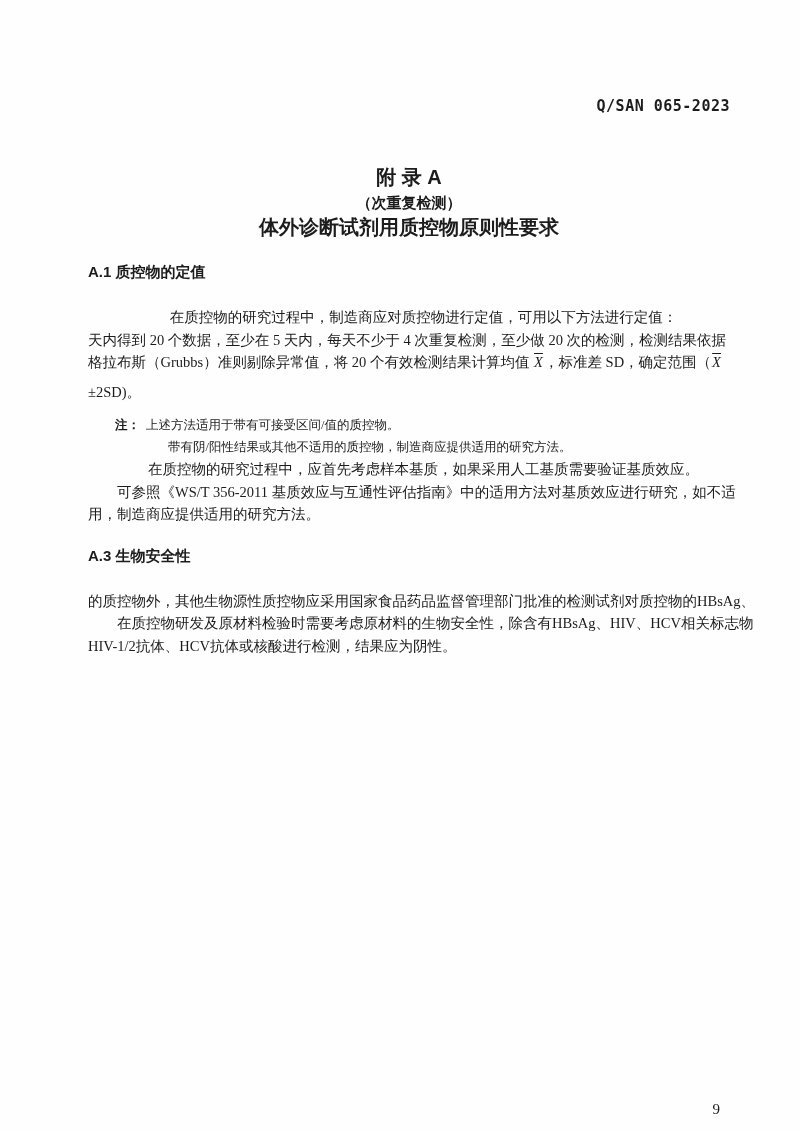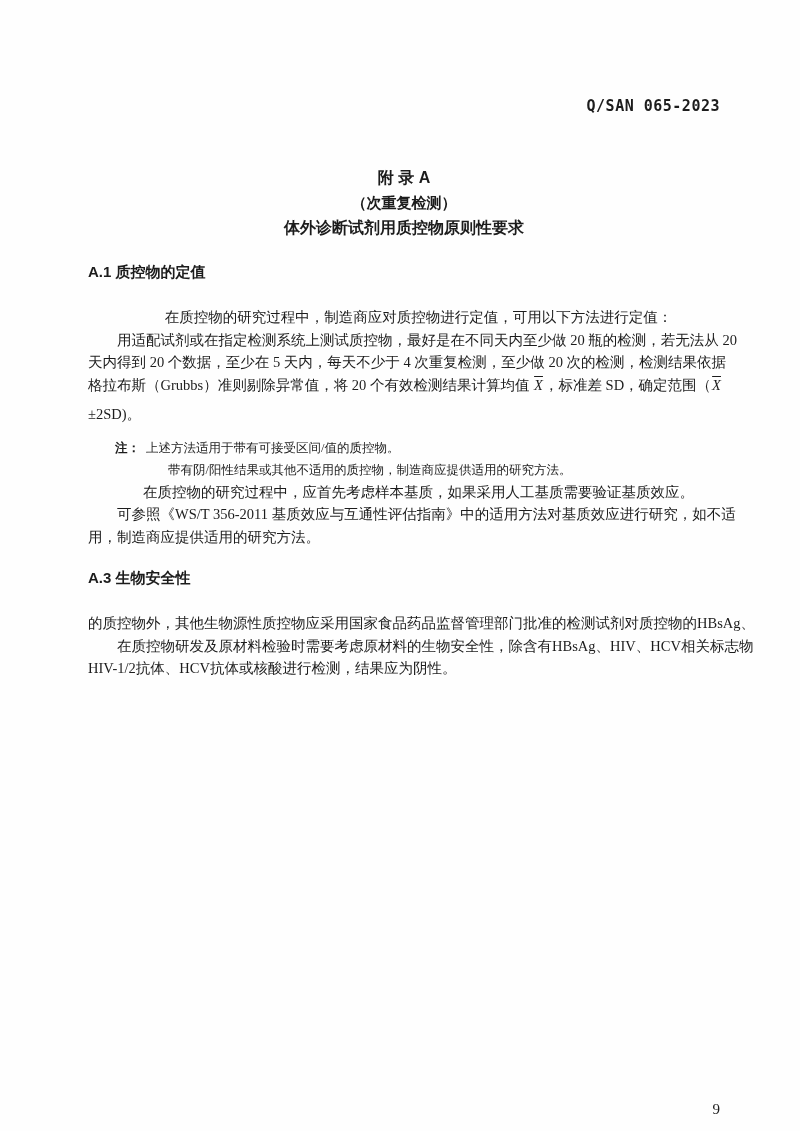--- a/index.html
+++ b/index.html
@@ -9,38 +9,38 @@
     height: 1131px;
     margin: 0 auto;
     background: #fefefe;
     color: #1c1c1c;
     font-family: "Liberation Serif", "DejaVu Serif", serif;
     overflow: hidden;
   }
   .content {
     position: absolute;
     left: 88px;
-    right: 80px;
+    right: 70px;
     top: 0;
   }
   .doc-header {
     margin-top: 97px;
     text-align: right;
     font-family: "DejaVu Sans Mono", "Liberation Mono", monospace;
     font-weight: 600;
     font-size: 15px;
     letter-spacing: 0.5px;
   }
   .title-block {
     margin-top: 50px;
     text-align: center;
     font-family: "Liberation Sans", "DejaVu Sans", sans-serif;
     font-weight: 700;
   }
-  .title-line { font-size: 16px; line-height: 25px; }
+  .title-line { font-size: 20px; line-height: 25px; }
   .title-line.sub { font-size: 15px; }
   .section-heading {
     font-family: "Liberation Sans", "DejaVu Sans", sans-serif;
     font-weight: 700;
     font-size: 15px;
     line-height: 20px;
     margin-top: 22px;
     margin-bottom: 24px;
   }
   .section-heading.gap-a2 { margin-top: 32px; }
@@ -83,21 +83,20 @@
     <div class="doc-header">Q/SAN 065-2023</div>
 
     <div class="title-block">
       <div class="title-line">附 录 A</div>
       <div class="title-line sub">（次重复检测）</div>
       <div class="title-line">体外诊断试剂用质控物原则性要求</div>
     </div>
 
     <div class="section-heading">A.1 质控物的定值</div>
     <div class="body-line indent">在质控物的研究过程中，制造商应对质控物进行定值，可用以下方法进行定值：</div>
-    <div class="body-line indent">用适配试剂或在指定检测系统上测试质控物，最好是在不同天内至少做 20 瓶的检测，若无法从 20</div>
     <div class="body-line">天内得到 20 个数据，至少在 5 天内，每天不少于 4 次重复检测，至少做 20 次的检测，检测结果依据</div>
     <div class="body-line"><span>格拉布斯（Grubbs）准则剔除异常值，将 20 个有效检测结果计算均值 </span><span class="xbar">X</span><span>，标准差 SD，确定范围（</span><span class="xbar">X</span></div>
     <div class="body-line tail-line">±2SD)。</div>
 
     <div class="note-block">
       <div class="note-row">
         <span class="note-label">注：</span>
         <span>上述方法适用于带有可接受区间/值的质控物。</span>
       </div>
       <div class="note-cont">带有阴/阳性结果或其他不适用的质控物，制造商应提供适用的研究方法。</div>

